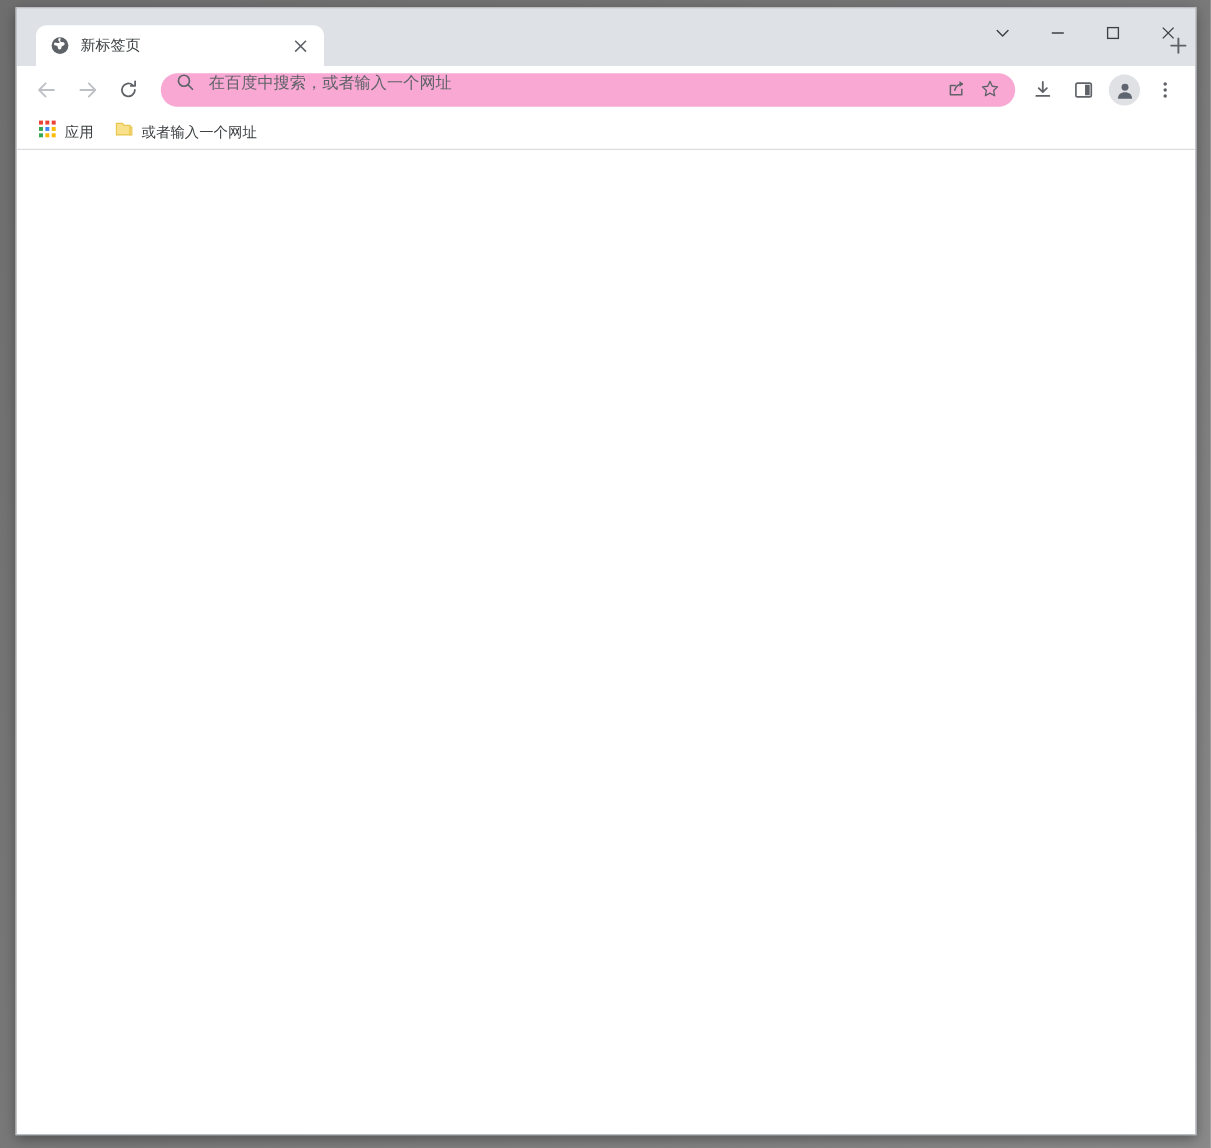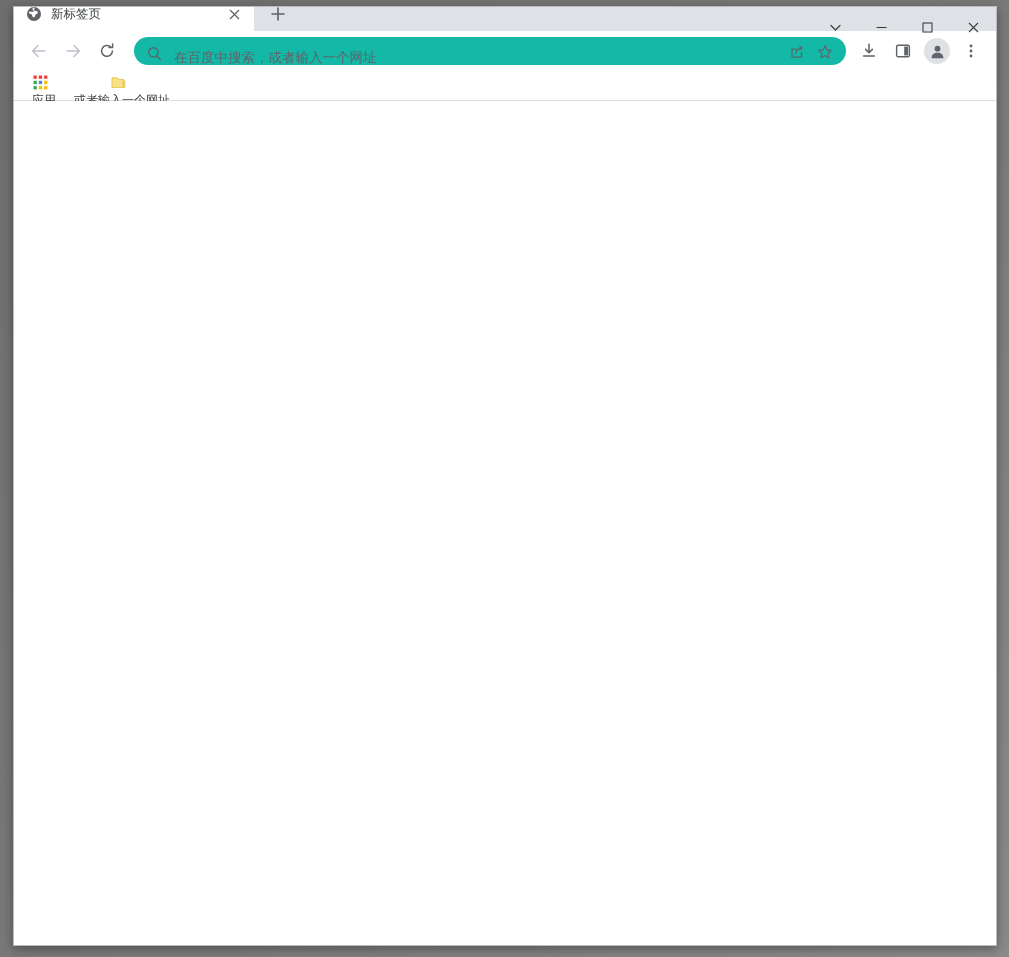--- a/index.html
+++ b/index.html
@@ -29,27 +29,28 @@
     background: #dee1e6;
     border: 1px solid #b9bcc0;
     box-shadow: 0 3px 10px rgba(0,0,0,0.35);
     overflow: hidden;
     display: flex;
     flex-direction: column;
   }
 
   
   .tabstrip {
-    height: 24px;
+    height: 48px;
     background: #dee1e6;
     display: flex;
     align-items: flex-end;
     position: relative;
     flex: 0 0 auto;
-    padding-left: 0;
+    padding-left: 16px;
+    justify-content: space-between;
   }
 
   .tab {
     position: relative;
     height: 34px;
     width: 240px;
     background: #ffffff;
     border-radius: 9px 9px 0 0;
     display: flex;
     align-items: center;
@@ -126,24 +127,24 @@
     display: flex;
     align-items: center;
     justify-content: center;
     flex: 0 0 auto;
     margin: 0 3px;
   }
 
   .omnibox {
     flex: 1 1 auto;
     height: 28px;
-    background: #14b8a6;
+    background: #f9a8d4;
     border-radius: 14px;
     display: flex;
-    align-items: flex-end;
+    align-items: flex-start;
     margin: 0 6px 0 10px;
     padding: 0 8px 0 13px;
     box-sizing: border-box;
     min-width: 0;
   }
 
   .omnibox-search-icon {
     flex: 0 0 auto;
     margin-right: 12px;
     display: block;
@@ -199,21 +200,20 @@
     box-sizing: border-box;
   }
 
   .bm-item {
     display: flex;
     align-items: center;
     height: 22px;
     padding: 0 8px;
     border-radius: 4px;
     margin-right: 2px;
-    flex-direction: column;
   }
 
   .bm-icon {
     flex: 0 0 auto;
     margin-right: 7px;
     display: block;
   }
 
   .bm-label {
     font-size: 12px;

